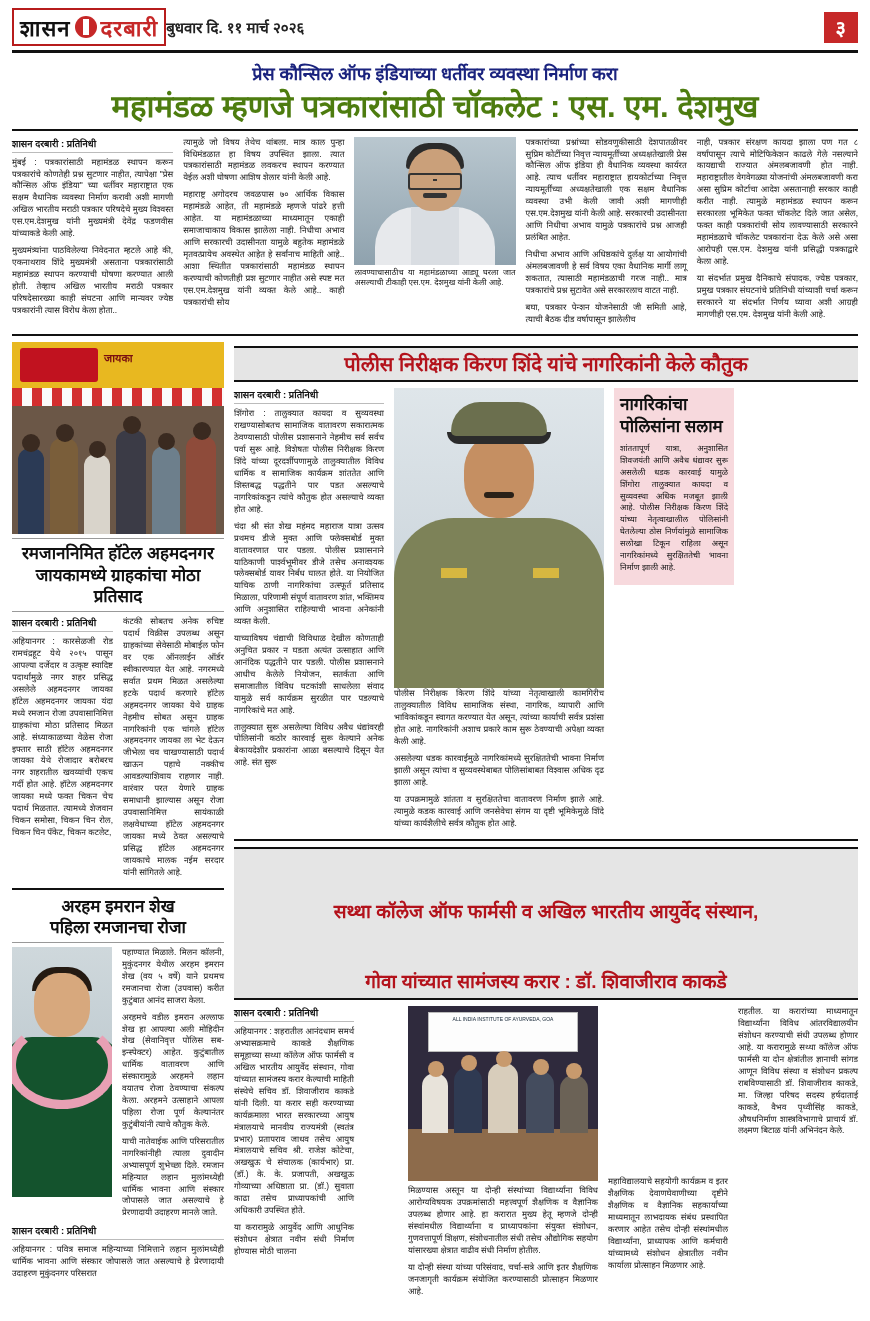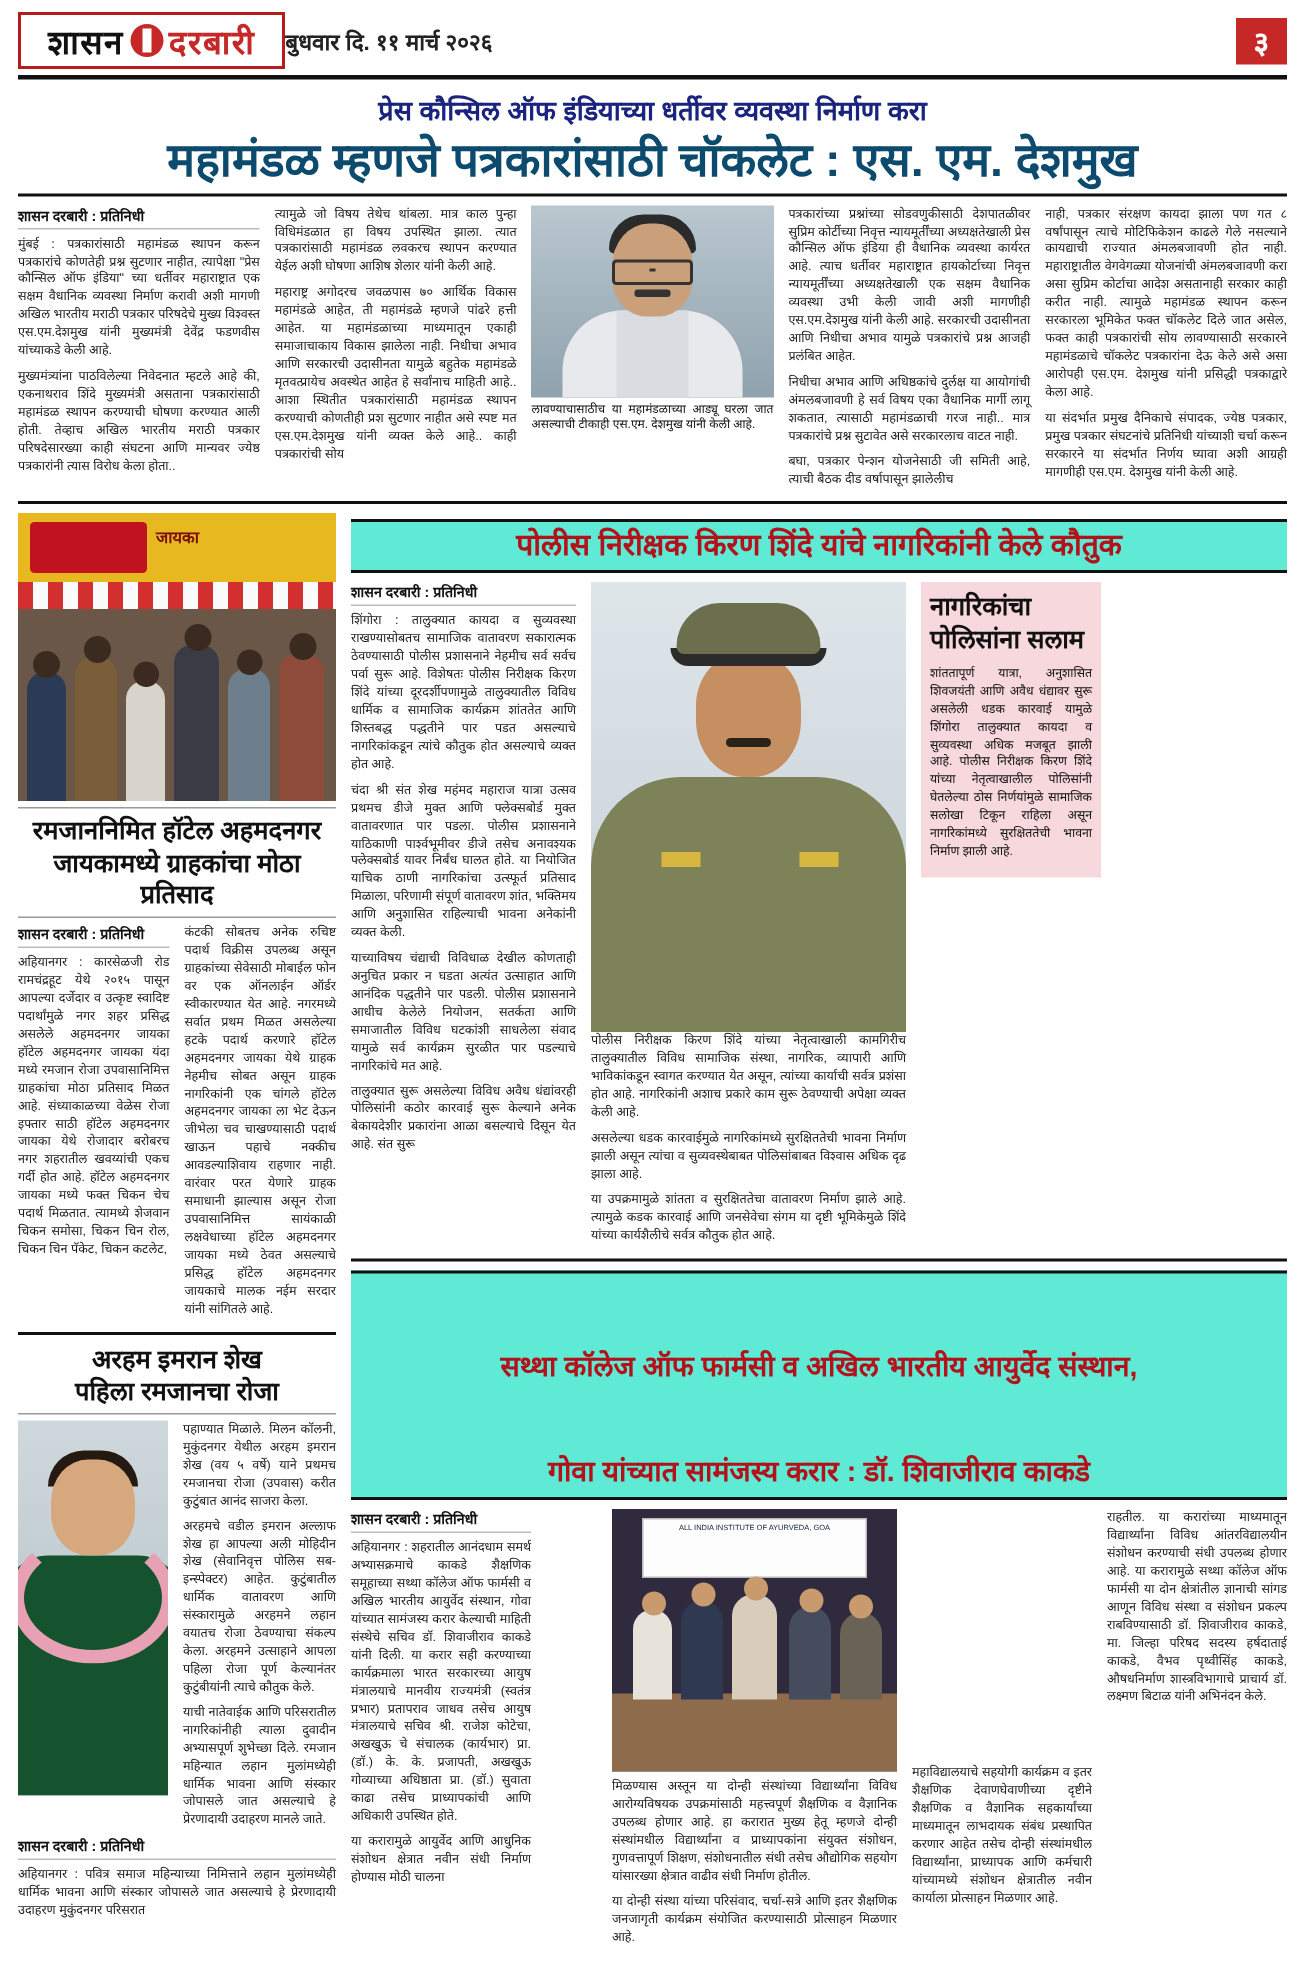--- a/index.html
+++ b/index.html
@@ -2,31 +2,31 @@
 <html lang="mr"><head>
 <meta charset="utf-8">
 <title>Newspaper Page</title>
 <style>
   html,body{margin:0;padding:0;background:#ffffff;}
   body{width:870px;height:1321px;font-family:"Liberation Sans", sans-serif;color:#111;}
   .page{position:relative;width:870px;height:1321px;box-sizing:border-box;padding:8px 12px;background:#fff;}
 
   
   .masthead{display:flex;align-items:center;justify-content:space-between;border-bottom:3px solid #111;padding-bottom:4px;}
-  .logo{display:flex;align-items:center;gap:4px;border:2px solid #b71c1c;padding:2px 18px;background:#fff;}
+  .logo{display:flex;align-items:center;gap:4px;border:2px solid #b71c1c;padding:2px 6px;background:#fff;}
   .logo .l1{font-size:22px;font-weight:bold;color:#111;letter-spacing:1px;}
   .logo .emblem{width:22px;height:22px;border-radius:50%;background:#c62828;display:inline-block;position:relative;}
   .logo .emblem:after{content:"";position:absolute;left:8px;top:3px;width:6px;height:16px;background:#fff;}
   .logo .l2{font-size:22px;font-weight:bold;color:#c62828;letter-spacing:1px;}
   .date-line{font-size:15px;font-weight:bold;color:#222;flex:1;text-align:left;}
   .pageno{background:#c62828;color:#fff;font-size:20px;font-weight:bold;padding:2px 12px;}
 
   
   .kicker{text-align:center;color:#1a237e;font-size:18px;font-weight:bold;margin-top:8px;}
-  .mainhead{text-align:center;font-size:31px;font-weight:bold;color:#0c4a6e;line-height:1.15;margin:4px 0 2px;}
+  .mainhead{text-align:center;font-size:31px;font-weight:bold;color:#4d7c0f;line-height:1.15;margin:4px 0 2px;}
   .rule{border-bottom:2px solid #111;margin:4px 0 6px;}
   .thinrule{border-bottom:1px solid #999;margin:4px 0;}
 
   .byline{font-size:9.5px;font-weight:bold;border-bottom:1px solid #bbb;padding-bottom:2px;margin-bottom:4px;}
 
   
   .cols{display:flex;gap:10px;}
   .col{flex:1;}
   p.body{font-size:8.4px;line-height:1.42;text-align:justify;margin:0 0 5px;color:#1a1a1a;}
 
@@ -83,21 +83,21 @@
   .sec-head.navy{color:#0d2b6b;}
   .sec-head.red{color:#b3121b;margin-top:48px;}
   .sec-sub{font-size:20px;font-weight:bold;text-align:center;color:#b3121b;line-height:1.2;}
 
   .boxhead{font-size:17px;font-weight:bold;text-align:center;color:#111;line-height:1.25;}
 
   .sidebox{background:#f7d9dd;padding:6px;}
   .sidebox h4{margin:0 0 6px;font-size:17px;font-weight:bold;color:#111;line-height:1.25;}
   .sidebox p{font-size:8.2px;line-height:1.45;text-align:justify;margin:0 0 5px;}
 
-  .bar-pink{background:#5eead4;padding:4px 0;}
+  .bar-pink{background:#e5e5e5;padding:4px 0;}
   .bar-rule{border-top:2px solid #111;border-bottom:2px solid #111;}
 </style>
 </head>
 <body>
 
 <div class="page">
 
   <div class="masthead">
     <div class="logo">
       <span class="l1">शासन</span>

